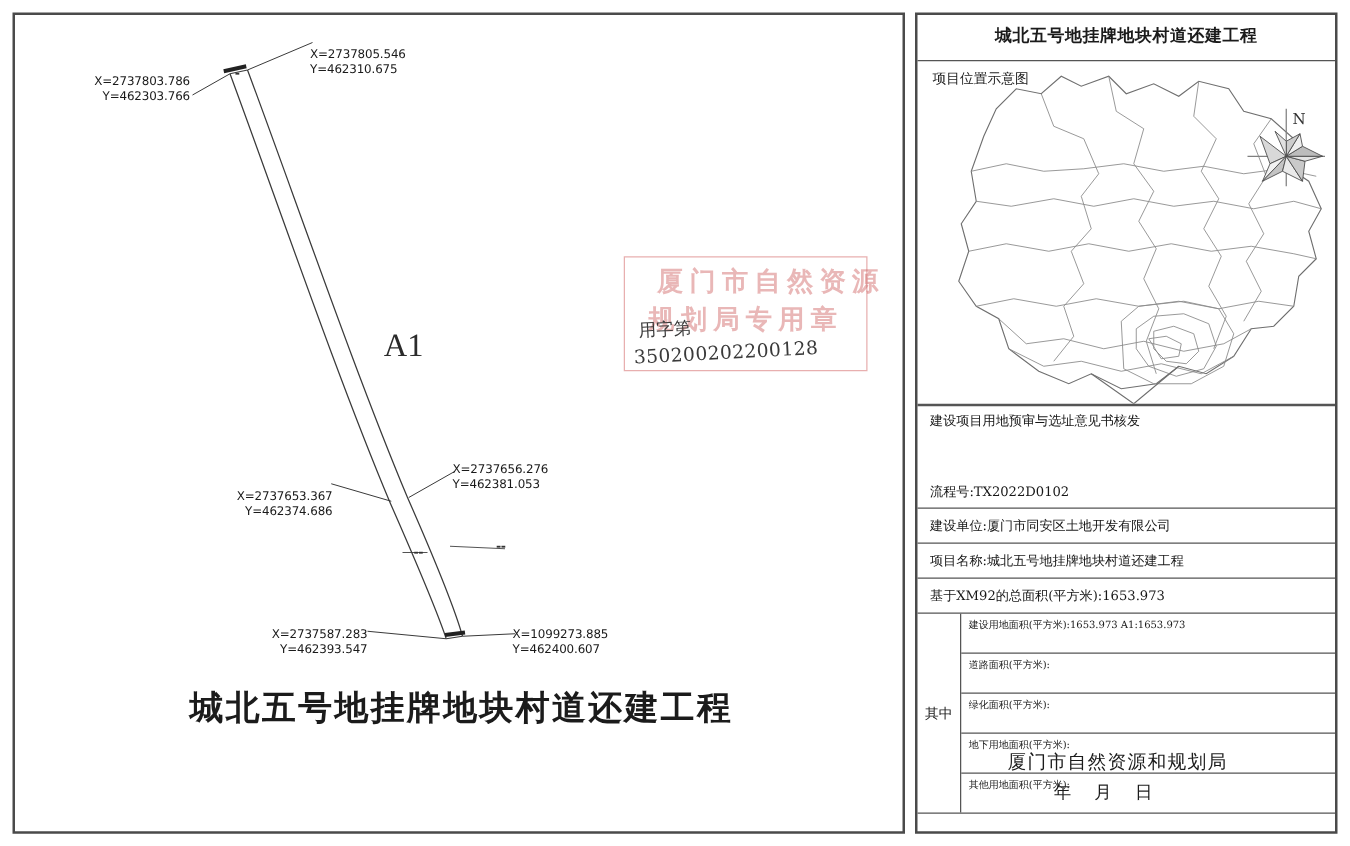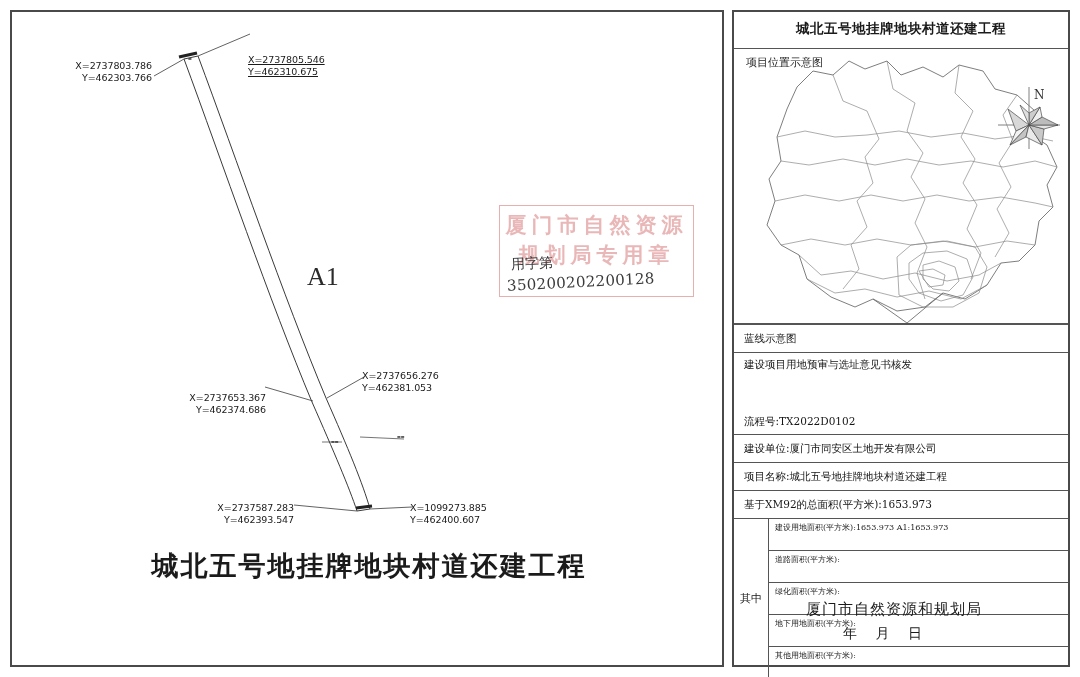--- a/index.html
+++ b/index.html
@@ -82,21 +82,21 @@
   }
   #seal .seal-line {
     position: absolute;
     width: 100%;
     text-align: center;
     color: rgba(206,96,96,0.45);
     font-family: "DejaVu Serif", serif;
     font-weight: 700;
     letter-spacing: 5px;
   }
-  #seal .seal-l1 { top: 6px; font-size: 21px; }
+  #seal .seal-l1 { top: 6px; font-size: 21px; margin-left: 20px; }
   #seal .seal-l2 { top: 36px; font-size: 21px; }
   #seal .hand1 {
     position: absolute;
     left: 12px; top: 50px;
     font-family: "DejaVu Serif", serif;
     font-size: 14px;
     color: #3a3a3a;
     transform: rotate(-3deg);
   }
   #seal .hand2 {
@@ -259,21 +259,21 @@
       <g stroke="#3a3a3a" stroke-width="0.7" fill="none">
         <line x1="310" y1="430" x2="330" y2="430"></line>
         <line x1="348" y1="425" x2="392" y2="427"></line>
       </g>
     </svg>
 
     <div class="dim-tick" style="left:319px; top:427px;">▬▬</div>
     <div class="dim-tick" style="left:385px; top:422px;">▬▬</div>
     <div class="dim-tick" style="left:176px; top:44px;">▬</div>
 
-    <div class="coord-label" style="left:236px; top:42px;text-decoration:underline;"><span>X=2737805.546</span><br><span>Y=462310.675</span></div>
+    <div class="coord-label" style="left:236px; top:26px;"><span>X=2737805.546</span><br><span>Y=462310.675</span></div>
 
     <div class="coord-label right-align" style="left:18px; top:48px; width:122px;"><span>X=2737803.786</span><br><span>Y=462303.766</span></div>
 
     <div class="coord-label" style="left:350px; top:358px;"><span>X=2737656.276</span><br><span>Y=462381.053</span></div>
 
     <div class="coord-label right-align" style="left:130px; top:380px; width:124px;"><span>X=2737653.367</span><br><span>Y=462374.686</span></div>
 
     <div class="coord-label right-align" style="left:158px; top:490px; width:124px;"><span>X=2737587.283</span><br><span>Y=462393.547</span></div>
 
     <div class="coord-label" style="left:398px; top:490px;"><span>X=1099273.885</span><br><span>Y=462400.607</span></div>
@@ -348,23 +348,20 @@
           <polygon points="33,46 44,28 33,34" fill="#cdcdcd"></polygon>
           <polygon points="33,46 33,34 24,26" fill="#e0e0e0"></polygon>
         </g>
         <text x="38" y="20" font-family="DejaVu Serif, serif" font-size="12" fill="#333">N</text>
       </svg>
     </div>
 
     <table class="info">
       <tbody>
         <tr>
-          <td>蓝线示意图</td>
-        </tr>
-        <tr>
           <td class="flow">
             <div class="flow-inner">
               <span>建设项目用地预审与选址意见书核发</span>
               <span>流程号:TX2022D0102</span>
             </div>
           </td>
         </tr>
         <tr>
           <td>建设单位:厦门市同安区土地开发有限公司</td>
         </tr>

